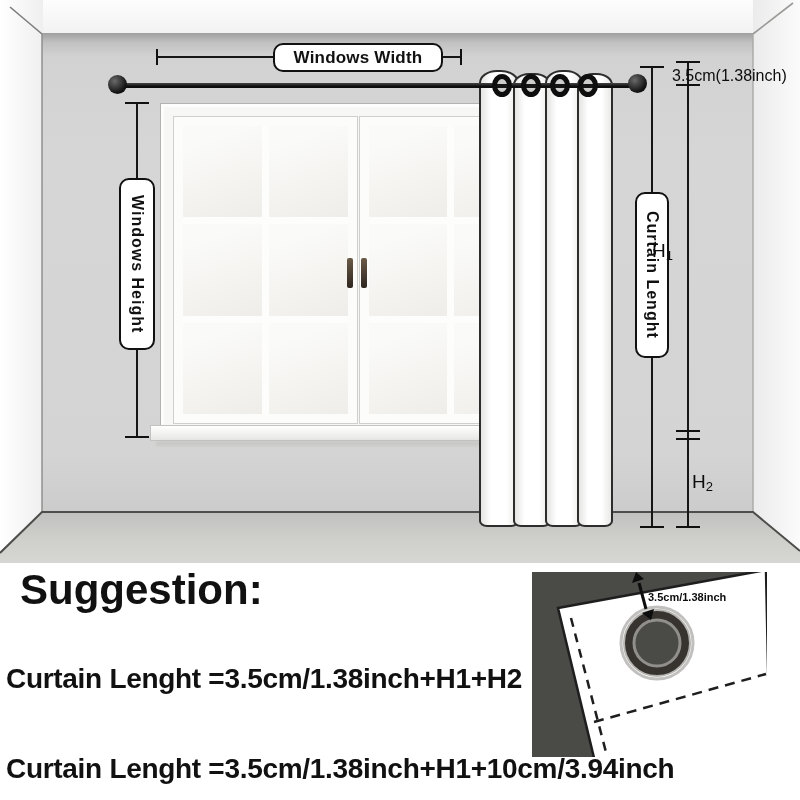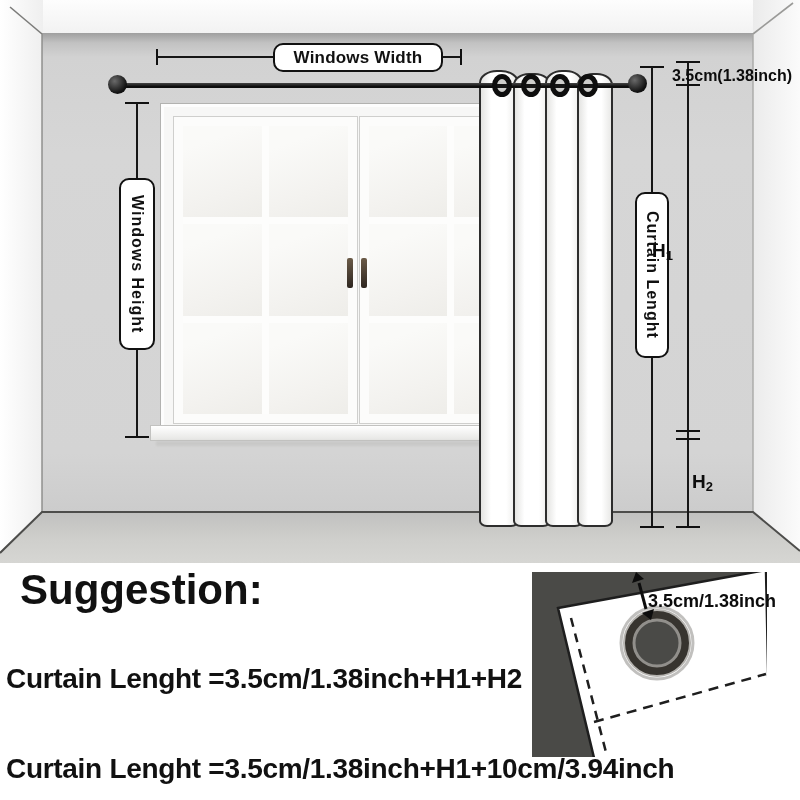--- a/index.html
+++ b/index.html
@@ -46,34 +46,34 @@
 
   
   .tick-h { height:2px; background:#111; z-index:8; }
   .tick-v { width:2px; background:#111; z-index:8; }
   .mline-v { width:2px; background:#161616; z-index:8; }
   .mline-h { height:2px; background:#161616; z-index:8; }
   .pill { background:#fff; border:2px solid #111; border-radius:10px; z-index:9;
     display:flex; align-items:center; justify-content:center; font-weight:bold; color:#111; }
   .pill-h { font-size:17px; letter-spacing:.2px; }
   .pill-v { writing-mode:vertical-rl; text-orientation:mixed; font-size:16px; letter-spacing:1px; }
-  .meas-label { z-index:9; font-weight:bold; color:#0c0c0c; white-space:nowrap; }
+  .meas-label { z-index:9; font-weight:normal; color:#0c0c0c; white-space:nowrap; }
   .hsub { font-size:13px; vertical-align:-3px; }
 
   
   .scene-lines { left:0; top:0; width:800px; height:563px; z-index:3; pointer-events:none; }
 
   
   .sg-title { left:20px; top:566px; font-size:42px; font-weight:bold; letter-spacing:0; }
   .sg-item { font-size:33px; font-weight:bold; }
   .sg-formula { font-size:28px; font-weight:bold; letter-spacing:-.3px; }
 
   
   .inset { left:532px; top:572px; width:235px; height:185px; background:#4a4a47; overflow:hidden; }
-  .inset-label { left:648px; top:591px; font-size:18px; font-weight:bold; color:#0c0c0c; white-space:nowrap; z-index:12; }
+  .inset-label { left:648px; top:591px; font-size:11px; font-weight:bold; color:#0c0c0c; white-space:nowrap; z-index:12; }
 </style>
 </head>
 <body>
 
 <div class="page">
 
   <div class="scene">
 
     <div class="abs ceiling"></div>
     <div class="abs left-wall"></div>

